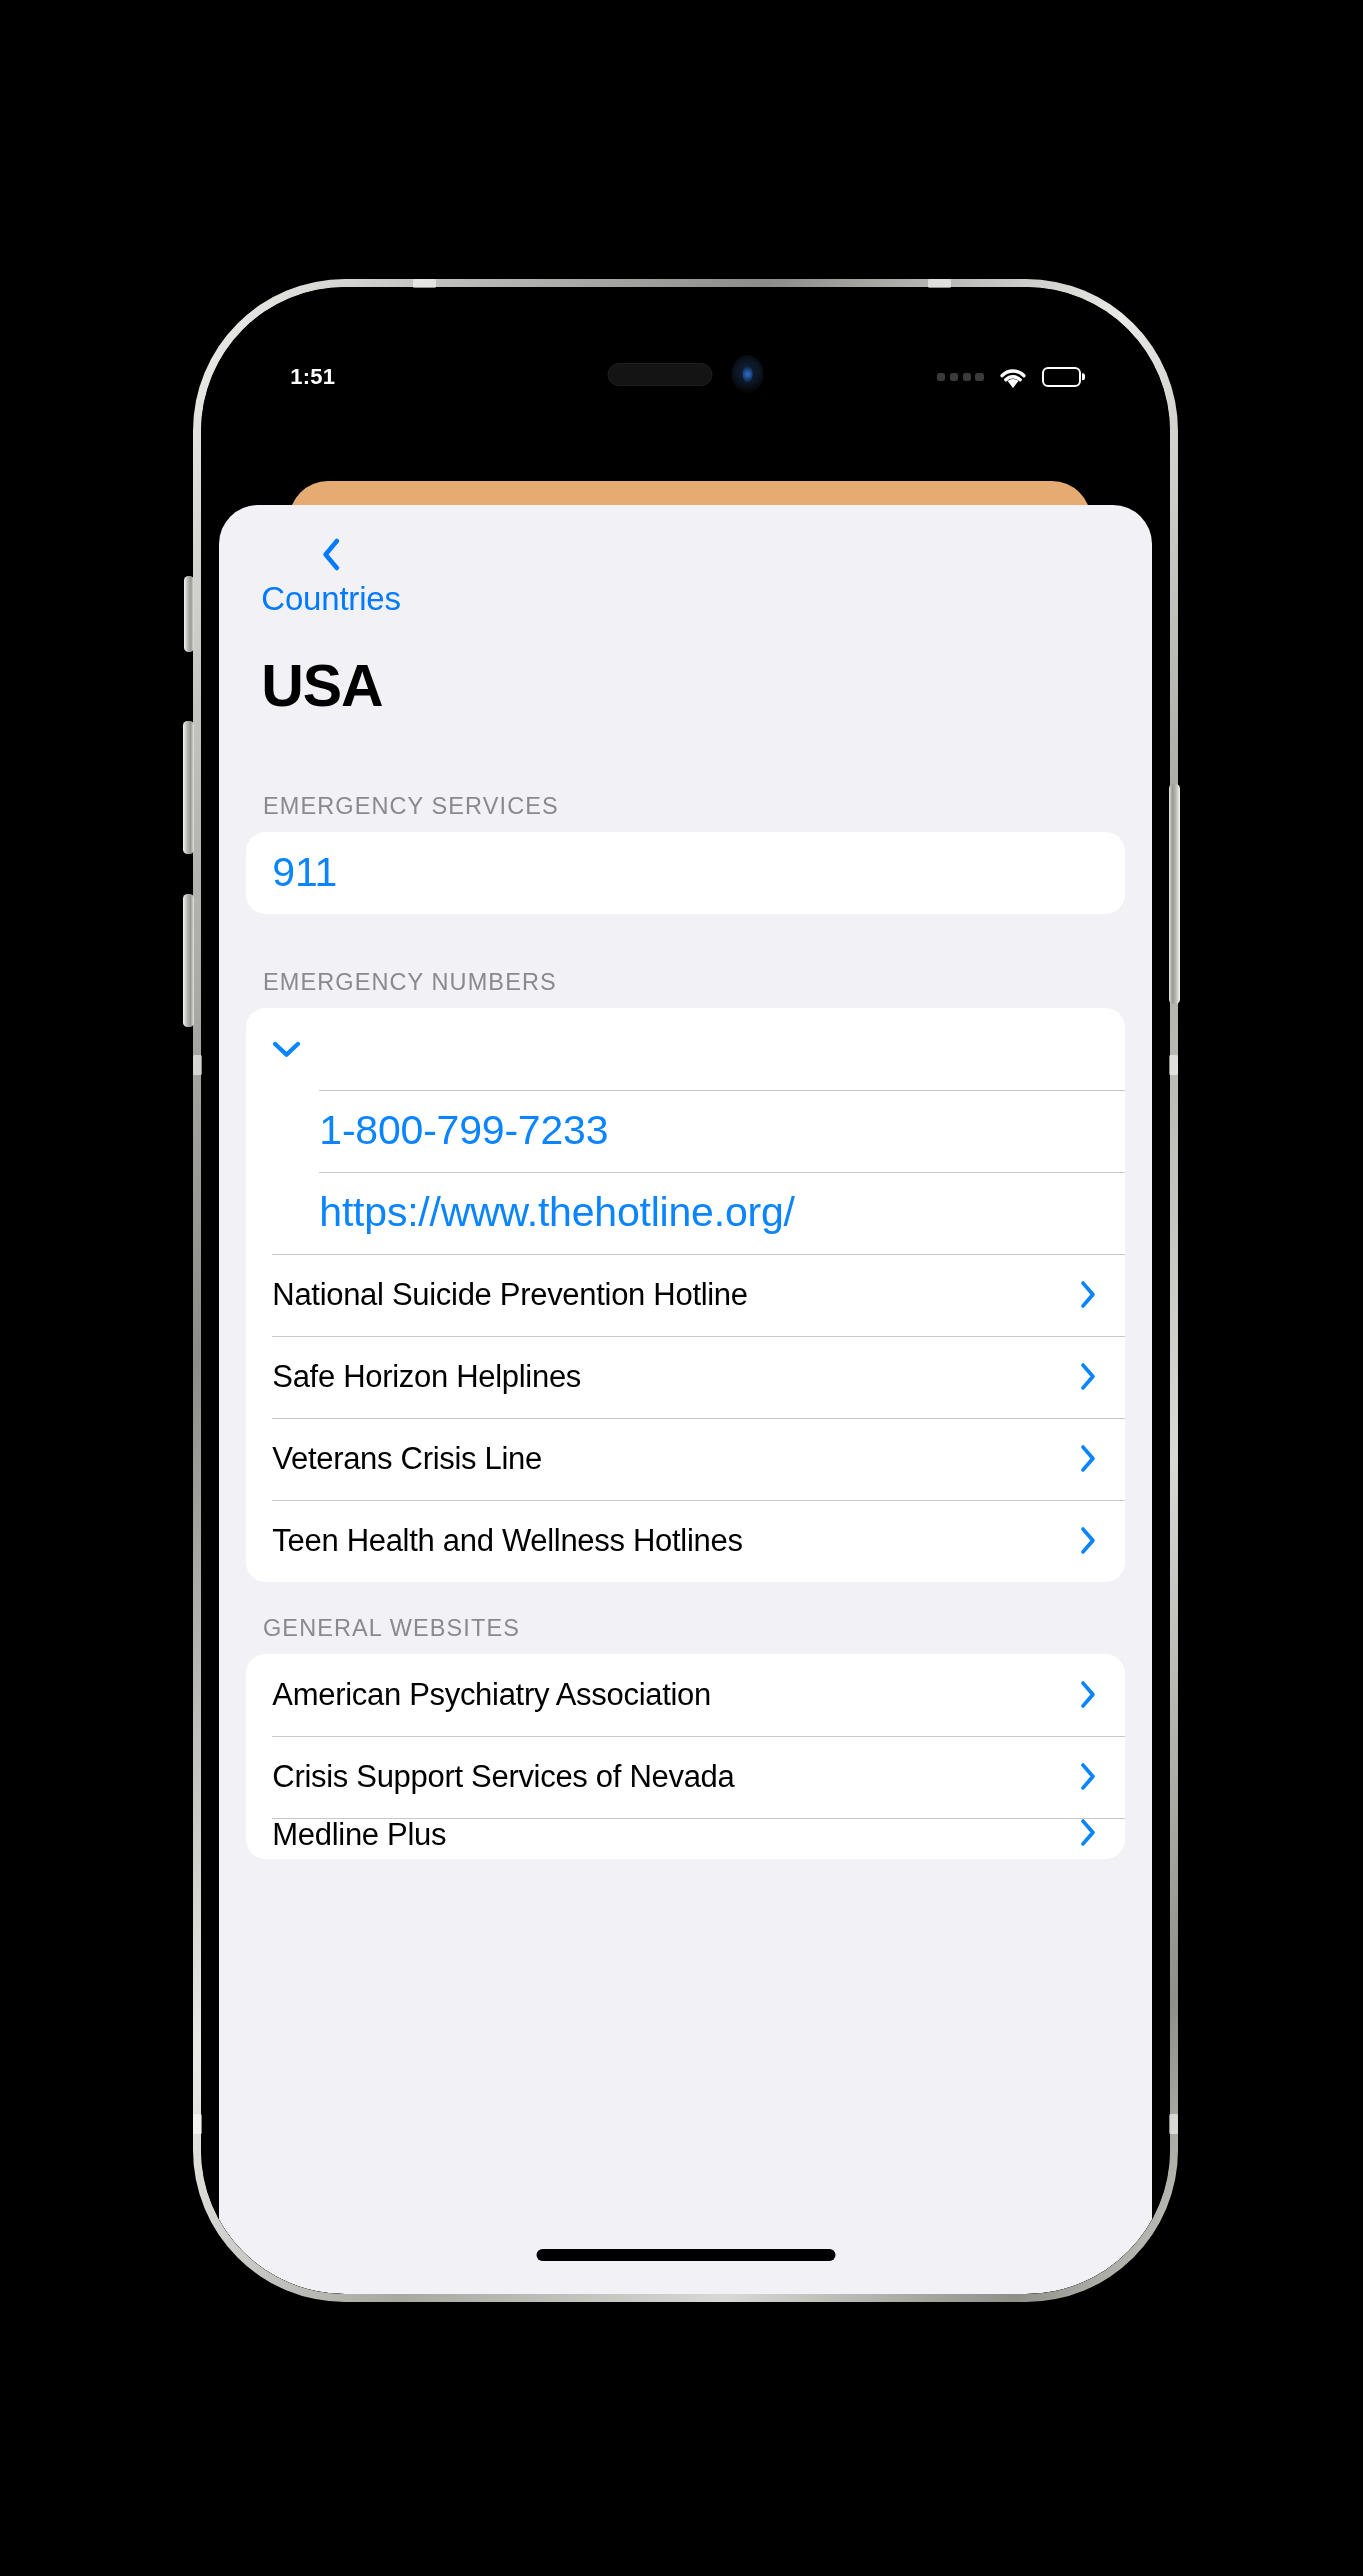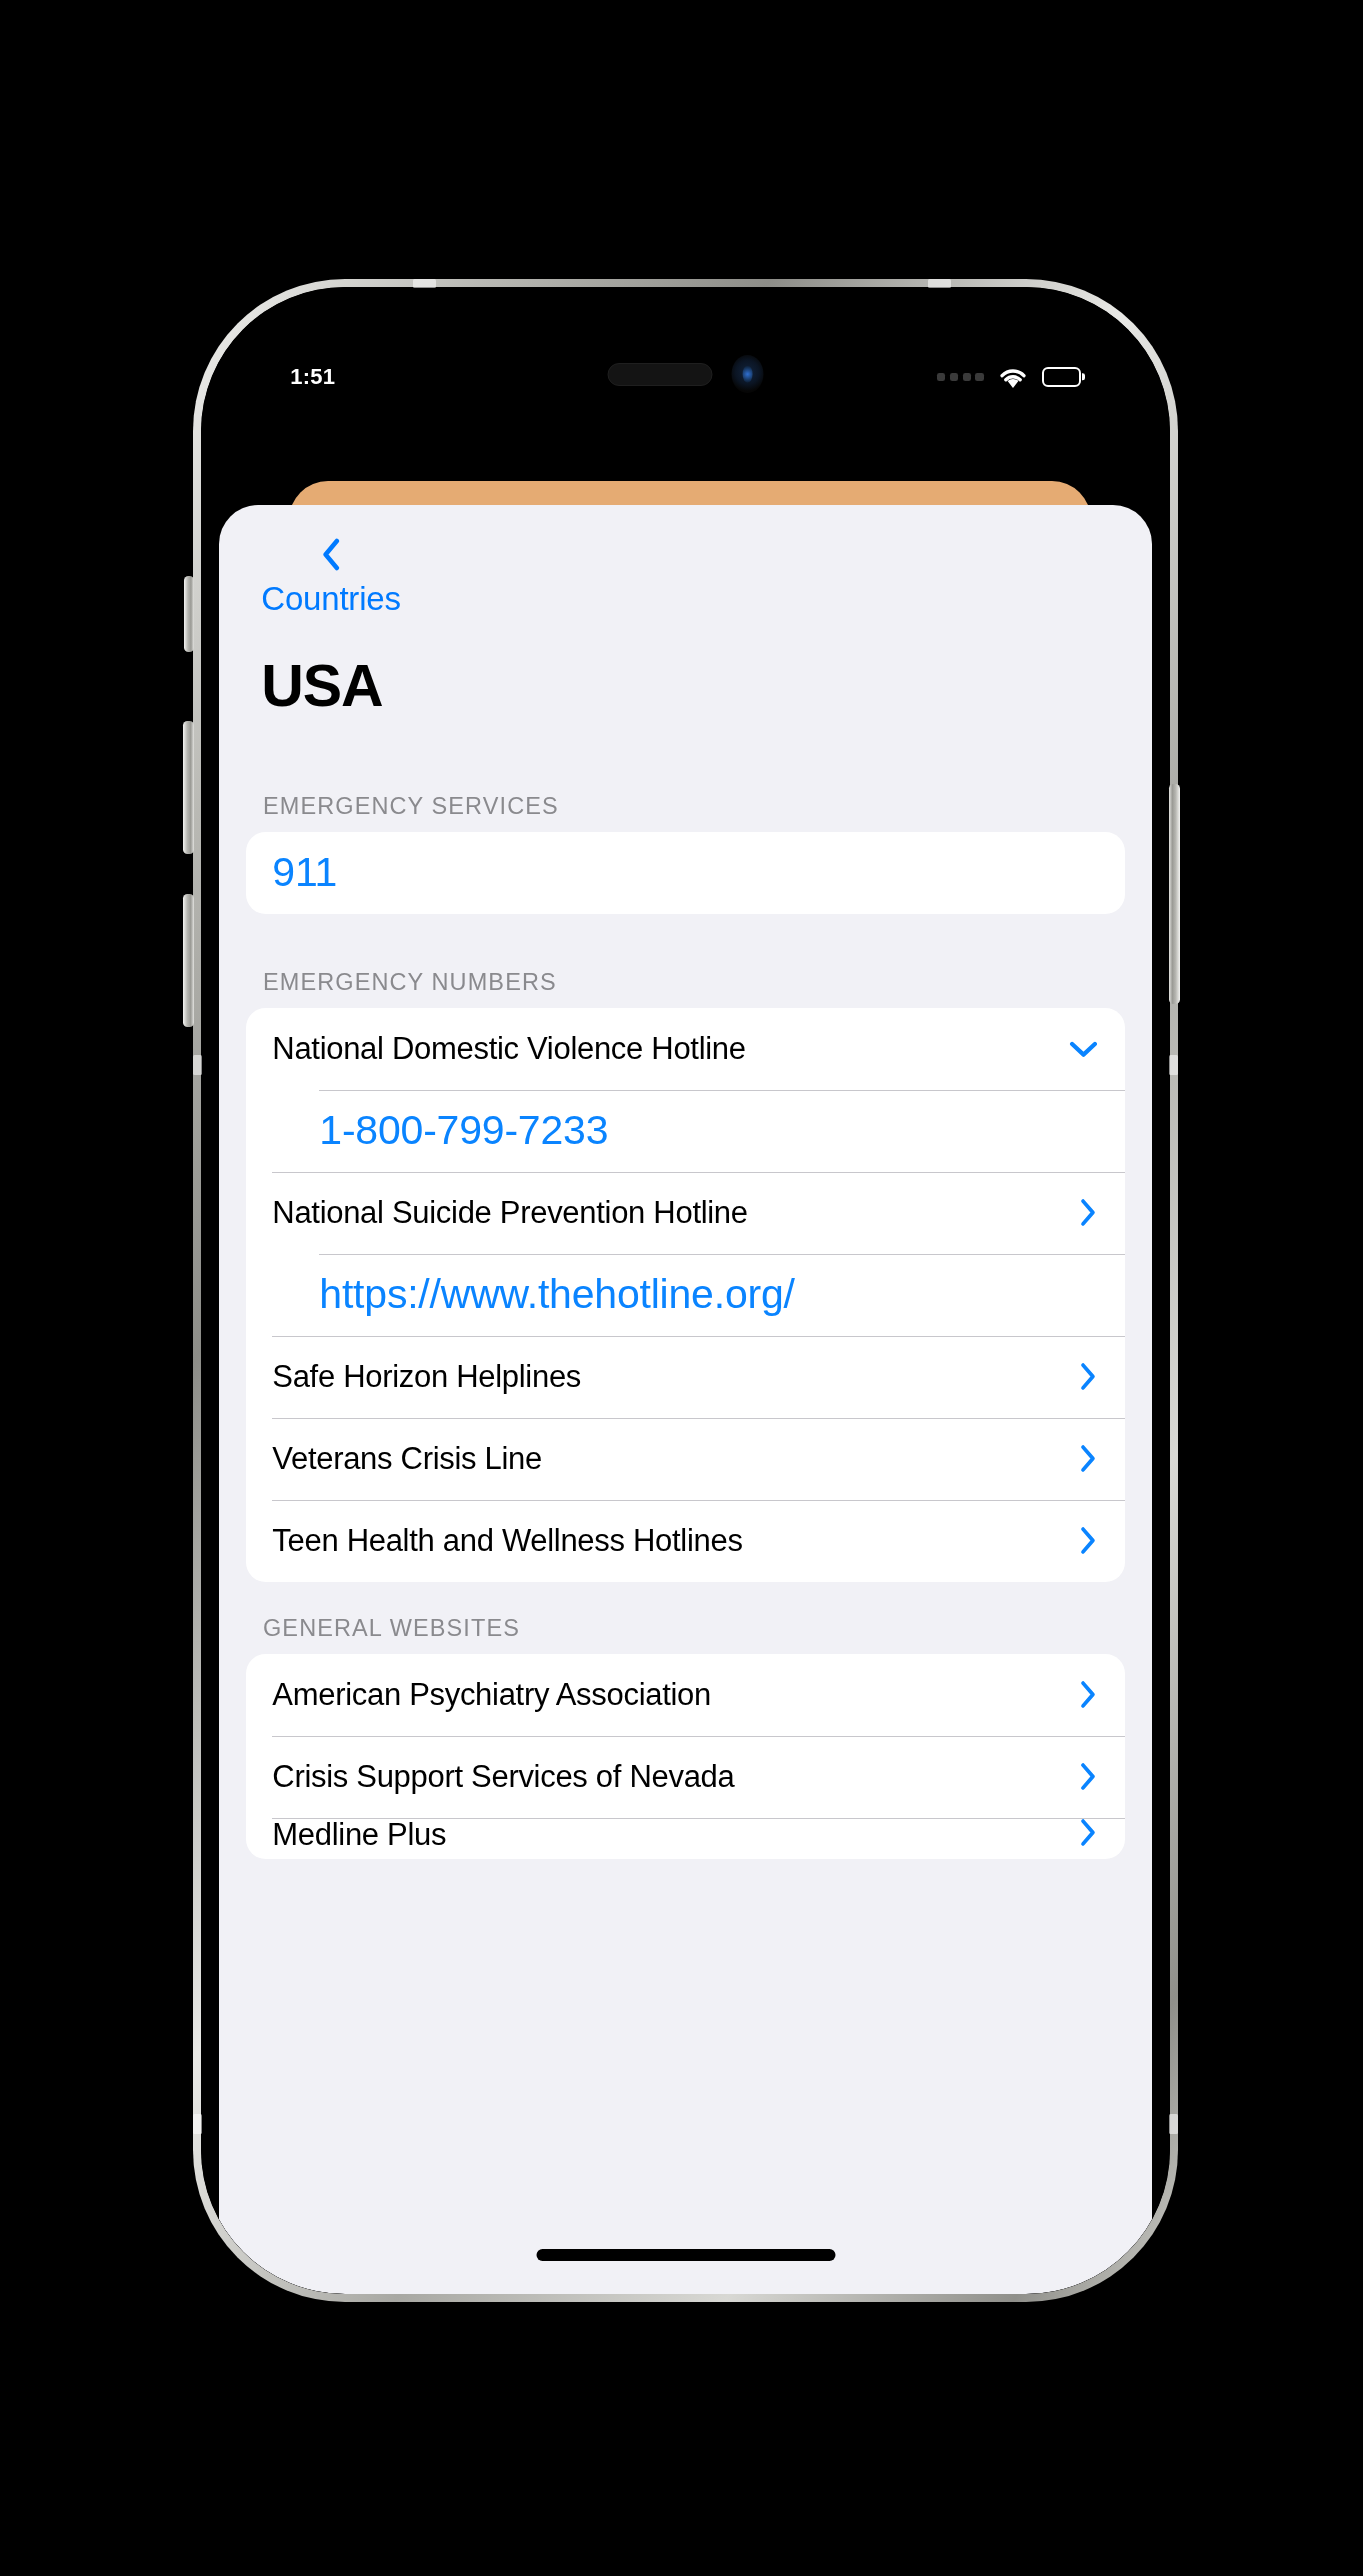--- a/index.html
+++ b/index.html
@@ -337,39 +337,38 @@
                 <span class="row-link">911</span>
               </div>
             </div>
           </div>
 
           <div class="section s2">
             <div class="section-header">EMERGENCY NUMBERS</div>
             <div class="group">
 
               <div class="row">
-                <span class="row-label">National Domestic Violence Hotline</span>
                 <svg class="chev-down" viewBox="0 0 38 22">
                   <path d="M4 4 L19 18 L34 4" stroke="#0a84ff" stroke-width="5.6" fill="none" stroke-linecap="round" stroke-linejoin="round"></path>
                 </svg>
               </div>
 
               <div class="row indent">
                 <span class="row-link">1-800-799-7233</span>
               </div>
 
-              <div class="row">
-                <span class="row-label">National Suicide Prevention Hotline</span>
-                <svg class="chev-right" viewBox="0 0 22 38">
-                  <path d="M4 4 L17 19 L4 34" stroke="#0a84ff" stroke-width="5" fill="none" stroke-linecap="round" stroke-linejoin="round"></path>
-                </svg>
-              </div>
-
               <div class="row indent">
                 <span class="row-link">https://www.thehotline.org/</span>
+              </div>
+
+              <div class="row">
+                <span class="row-label">National Suicide Prevention Hotline</span>
+                <svg class="chev-right" viewBox="0 0 22 38">
+                  <path d="M4 4 L17 19 L4 34" stroke="#0a84ff" stroke-width="5" fill="none" stroke-linecap="round" stroke-linejoin="round"></path>
+                </svg>
               </div>
 
               <div class="row">
                 <span class="row-label">Safe Horizon Helplines</span>
                 <svg class="chev-right" viewBox="0 0 22 38">
                   <path d="M4 4 L17 19 L4 34" stroke="#0a84ff" stroke-width="5" fill="none" stroke-linecap="round" stroke-linejoin="round"></path>
                 </svg>
               </div>
 
               <div class="row">

